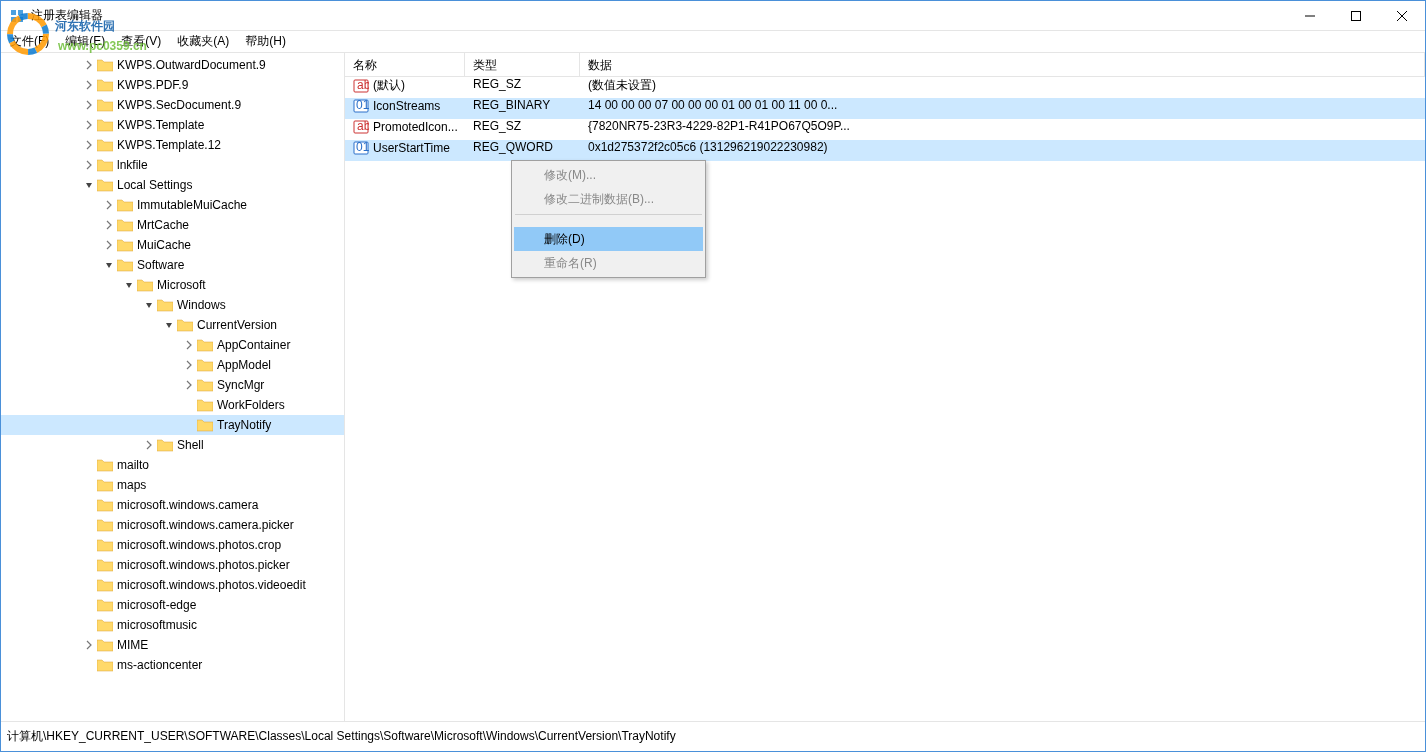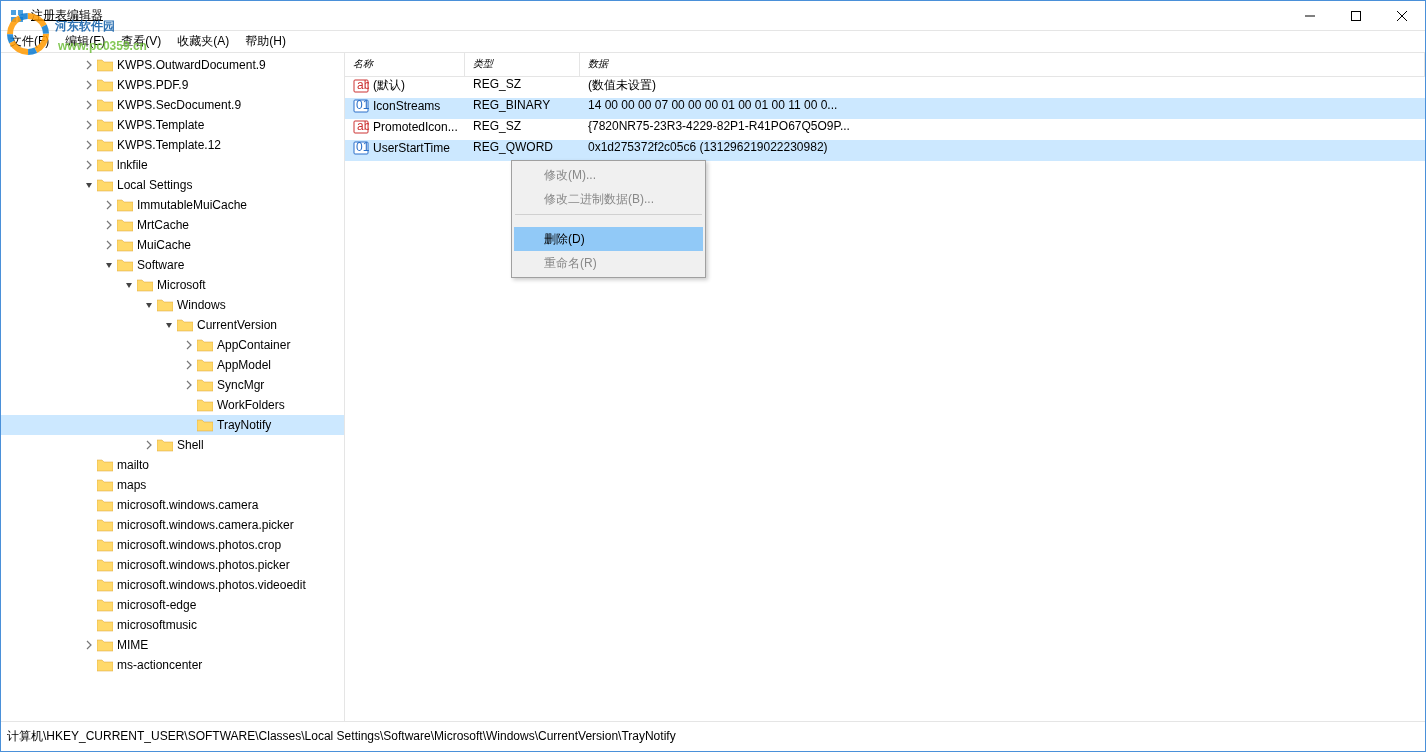--- a/index.html
+++ b/index.html
@@ -1,39 +1,39 @@
 <!DOCTYPE html>
 <html><head>
 <meta charset="utf-8">
 <style>
 * { margin: 0; padding: 0; box-sizing: border-box; font-family: "Microsoft YaHei", "Segoe UI", Tahoma, sans-serif; font-size: 12px; }
 html, body { width: 1426px; height: 752px; overflow: hidden; background: #fff; }
 .window { width: 100%; height: 100%; display: flex; flex-direction: column; border: 1px solid #4a90d9; }
-.titlebar { height: 30px; background: #fff; display: flex; align-items: center; padding-left: 8px; border-bottom: 1px solid #e5e5e5; text-decoration: underline; }
+.titlebar { height: 30px; background: #fff; display: flex; align-items: center; padding-left: 8px; border-bottom: 1px solid #e5e5e5; }
 .titlebar .app-icon { width: 16px; height: 16px; margin-right: 6px; }
 .titlebar .title { flex: 1; font-size: 12px; }
 .titlebar .win-controls { display: flex; }
 .titlebar .win-btn { width: 46px; height: 30px; display: flex; align-items: center; justify-content: center; }
 .menubar { height: 22px; display: flex; align-items: center; padding-left: 3px; gap: 4px; border-bottom: 1px solid #e5e5e5; }
 .menubar .menu-item { padding: 2px 6px; }
 .content { flex: 1; display: flex; min-height: 0; position: relative; }
 .tree-pane { width: 344px; overflow: auto; border-right: 1px solid #e5e5e5; position: relative; }
 .tree-pane::-webkit-scrollbar { height: 17px; width: 17px; }
 .tree-pane::-webkit-scrollbar-track { background: #f0f0f0; }
 .tree-pane::-webkit-scrollbar-thumb { background: #c1c1c1; }
 .tree { padding: 2px 0 2px 0; white-space: nowrap; }
 .tree-row { display: flex; align-items: center; height: 20px; padding-right: 8px; cursor: default; }
 .tree-row.selected { background: #cce8ff; }
 .tree-indent { display: inline-block; height: 1px; }
 .tree-caret { width: 16px; height: 16px; display: inline-flex; align-items: center; justify-content: center; flex-shrink: 0; }
 .folder-icon { width: 16px; height: 14px; display: inline-block; flex-shrink: 0; margin-right: 4px; }
 .tree-label { font-size: 12px; }
 .list-pane { flex: 1; overflow: auto; position: relative; }
 .list-header { display: flex; height: 24px; border-bottom: 1px solid #e5e5e5; position: sticky; top: 0; background: #fff; }
-.list-header .col { padding: 4px 8px; border-right: 1px solid #e5e5e5; font-size: 10px; font-style: italic; }
+.list-header .col { padding: 4px 8px; border-right: 1px solid #e5e5e5; font-size: 12px; }
 .list-row { display: flex; height: 21px; align-items: flex-start; cursor: default; }
 .list-row.selected { background: #cce8ff; }
 .list-row .col { padding: 0 8px; overflow: hidden; text-overflow: ellipsis; white-space: nowrap; font-size: 12px; display: flex; align-items: center; }
 .col-name { width: 120px; }
 .col-type { width: 115px; }
 .col-data { flex: 1; }
 .val-icon { width: 16px; height: 16px; margin-right: 4px; flex-shrink: 0; }
 .statusbar { height: 30px; border-top: 1px solid #e5e5e5; display: flex; align-items: center; padding: 0 6px; font-size: 12px; }
 .context-menu { position: absolute; left: 510px; top: 107px; width: 195px; background: #f0f0f0; border: 1px solid #a0a0a0; box-shadow: 2px 2px 4px rgba(0,0,0,0.2); z-index: 100; padding: 2px; }
 .context-menu .cm-item { height: 24px; display: flex; align-items: center; padding-left: 30px; font-size: 12px; }

